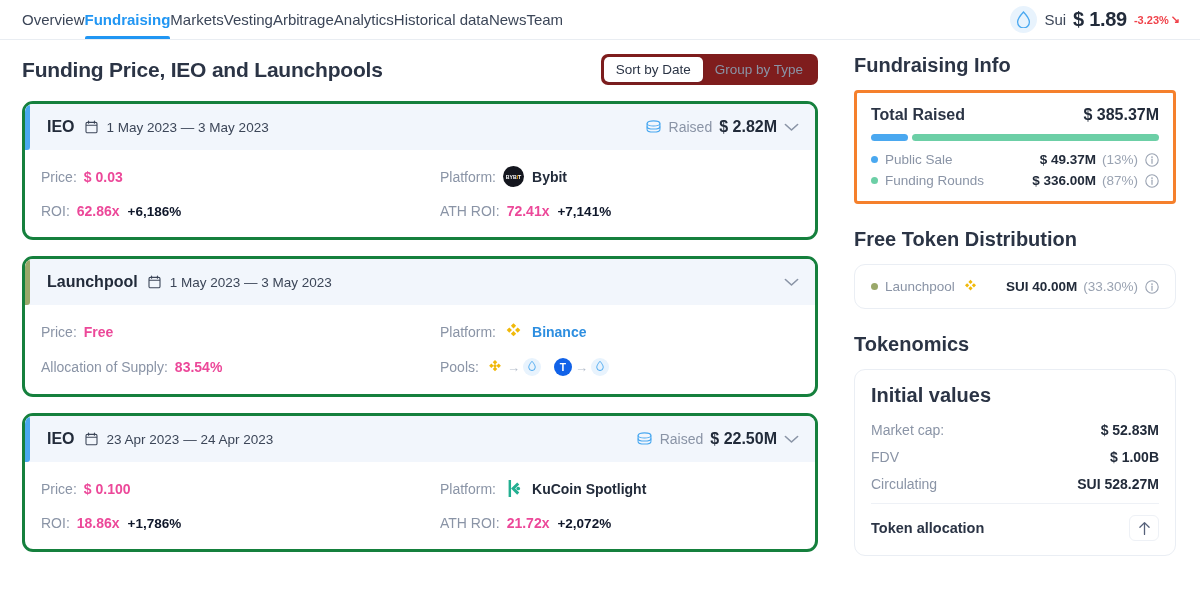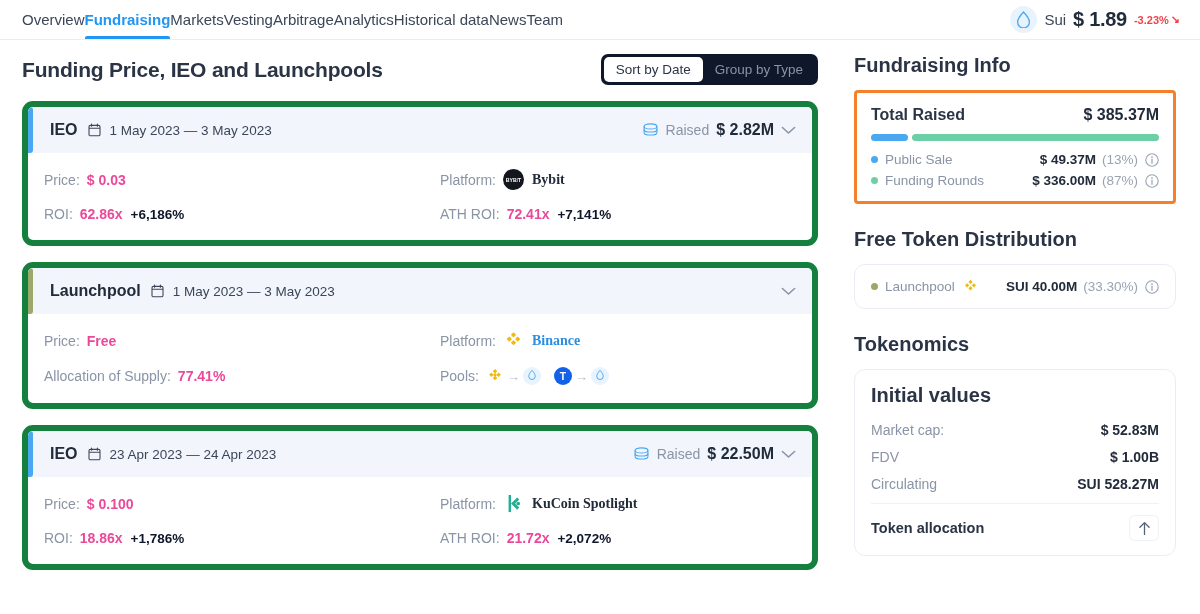--- a/index.html
+++ b/index.html
@@ -43,35 +43,35 @@
 
   
   .page { display: flex; height: 574px; }
   .left { width: 840px; padding: 14px 22px 0 22px; }
   .right { width: 360px; padding: 14px 24px 0 14px; }
 
   
   .sec-head { display: flex; align-items: center; margin-bottom: 16px; }
   .sec-title { font-size: 21px; font-weight: bold; color: #2b3445; letter-spacing: -0.2px; }
   .seg {
-    margin-left: auto; display: flex; background: #0f172a;
+    margin-left: auto; display: flex; background: #7f1d1d;
     border-radius: 7px; padding: 3px;
   }
   .seg-btn {
     font-size: 13.5px; padding: 5px 12px; border-radius: 5px;
     color: #8a94a6; cursor: pointer; white-space: nowrap;
   }
   .seg-btn.active {
     background: #ffffff; color: #2b3445;
     box-shadow: 0 1px 3px rgba(30,45,80,.14);
   }
 
   
   .card {
-    border: 6px solid #15803d; border-radius: 11px;
+    border: 3px solid #15803d; border-radius: 11px;
     background: #fff; margin-bottom: 16px; overflow: hidden;
   }
   .card-head {
     display: flex; align-items: center;
     background: #f2f6fc; height: 46px; padding: 0 16px 0 0;
     position: relative;
   }
   .accent { width: 5px; align-self: stretch; border-radius: 0 3px 3px 0; }
   .accent.ieo { background: #4aa8f0; }
   .accent.pool { background: #9aa86a; }
@@ -84,21 +84,21 @@
 
   .card-body { padding: 16px 16px 18px 16px; }
   .row { display: flex; margin-bottom: 16px; }
   .row:last-child { margin-bottom: 0; }
   .col { width: 50%; display: flex; align-items: center; }
   .col.right-col { padding-left: 20px; }
   .lbl { font-size: 14px; color: #8a94a6; margin-right: 7px; }
   .val { font-size: 14px; font-weight: bold; color: #ec4899; }
   .pos { font-size: 13.5px; color: #0f172a; font-weight: bold; margin-left: 8px; }
   .plat { display: flex; align-items: center; gap: 8px; }
-  .plat-name { font-size: 14px; font-weight: bold; color: #222b3a; font-family: Liberation Serif, serif; }
+  .plat-name { font-size: 14px; font-weight: bold; color: #222b3a; }
   .plat-name.link { color: #2d8ee0; }
   .pools { display: flex; align-items: center; gap: 13px; }
   .pool-pair { display: flex; align-items: center; gap: 3px; }
   .arrow { color: #b4bdcb; font-size: 13px; }
 
   .ico { display: flex; align-items: center; justify-content: center; flex: none; }
 
   
   .panel-title { font-size: 20px; font-weight: bold; color: #2b3445; margin-bottom: 13px; }
   .panel-box {
@@ -306,21 +306,21 @@
                     </g>
                   </svg>
               </span>
               <span class="plat-name link">Binance</span>
             </span>
           </div>
         </div>
         <div class="row">
           <div class="col">
             <span class="lbl">Allocation of Supply:</span>
-            <span class="val">77.41%</span>
+            <span class="val">83.54%</span>
           </div>
           <div class="col right-col">
             <span class="lbl">Pools:</span>
             <span class="pools">
               <span class="pool-pair">
                 <span class="ico">
                   <svg width="18" height="18" viewBox="0 0 24 24">
                       <g fill="#f0b90b">
                         <path d="M12 2.5 L15 5.5 L12 8.5 L9 5.5 z"></path>
                         <path d="M7.2 7.3 L10.2 10.3 L7.2 13.3 L4.2 10.3 z"></path>

